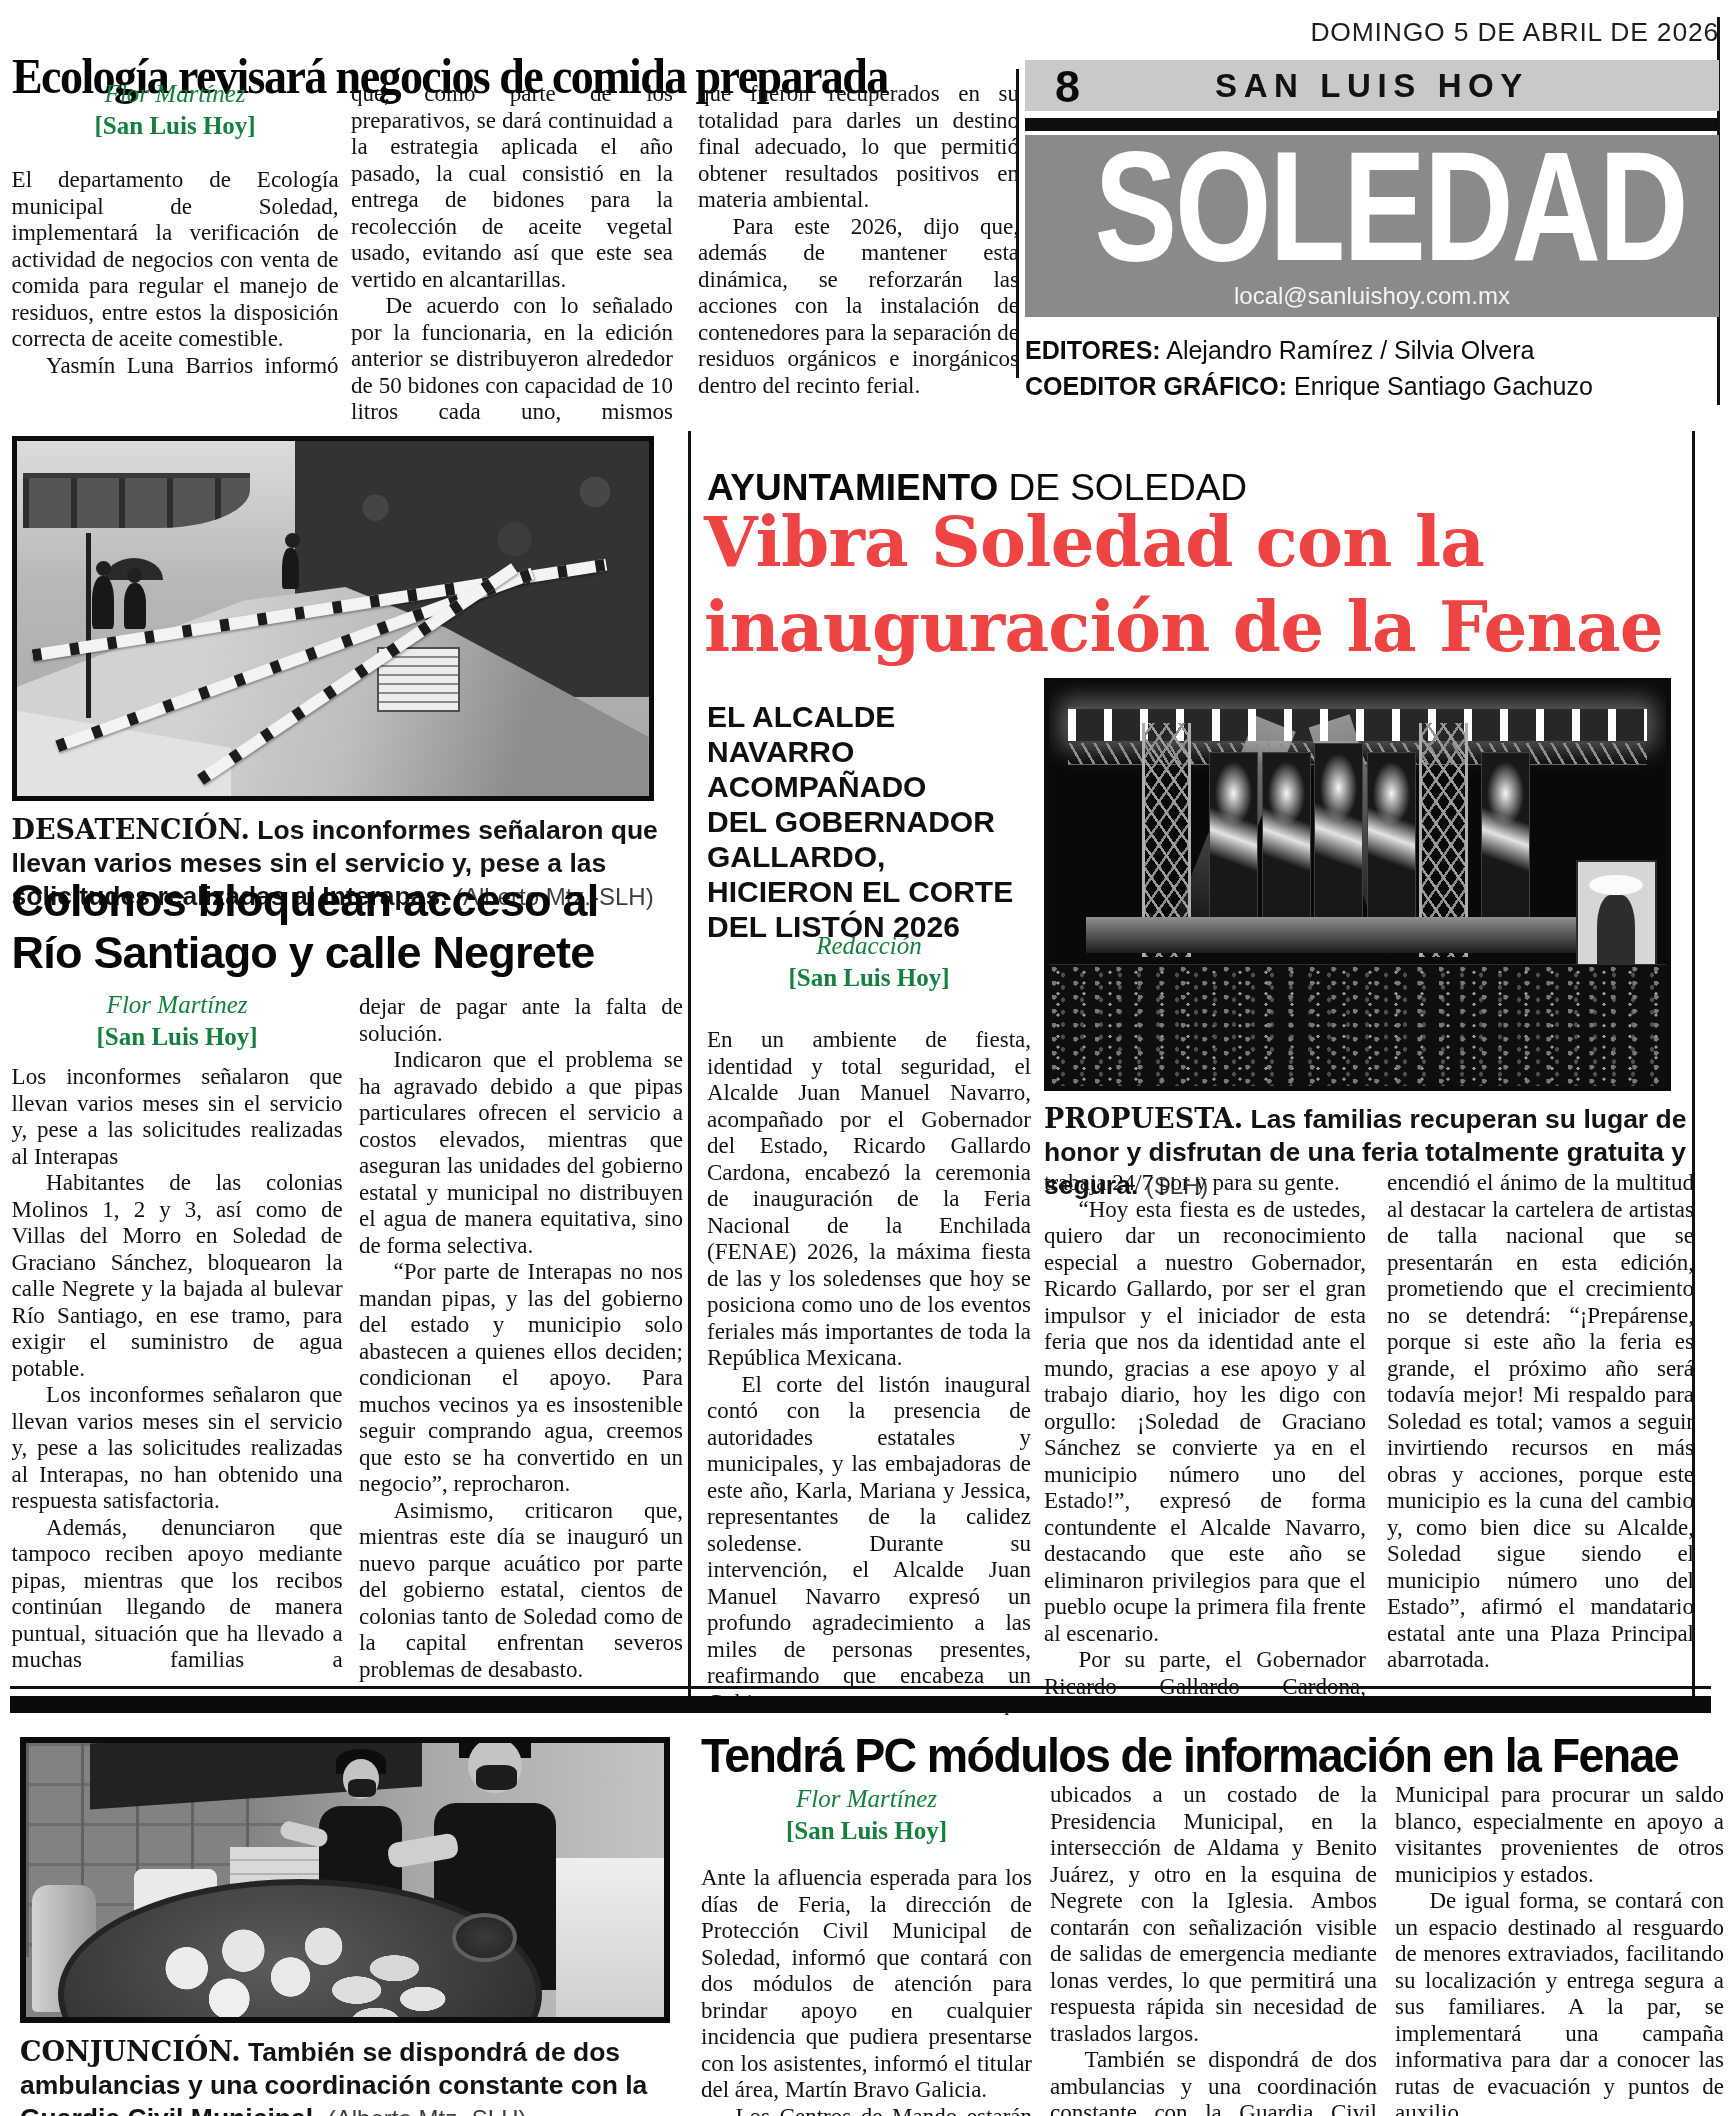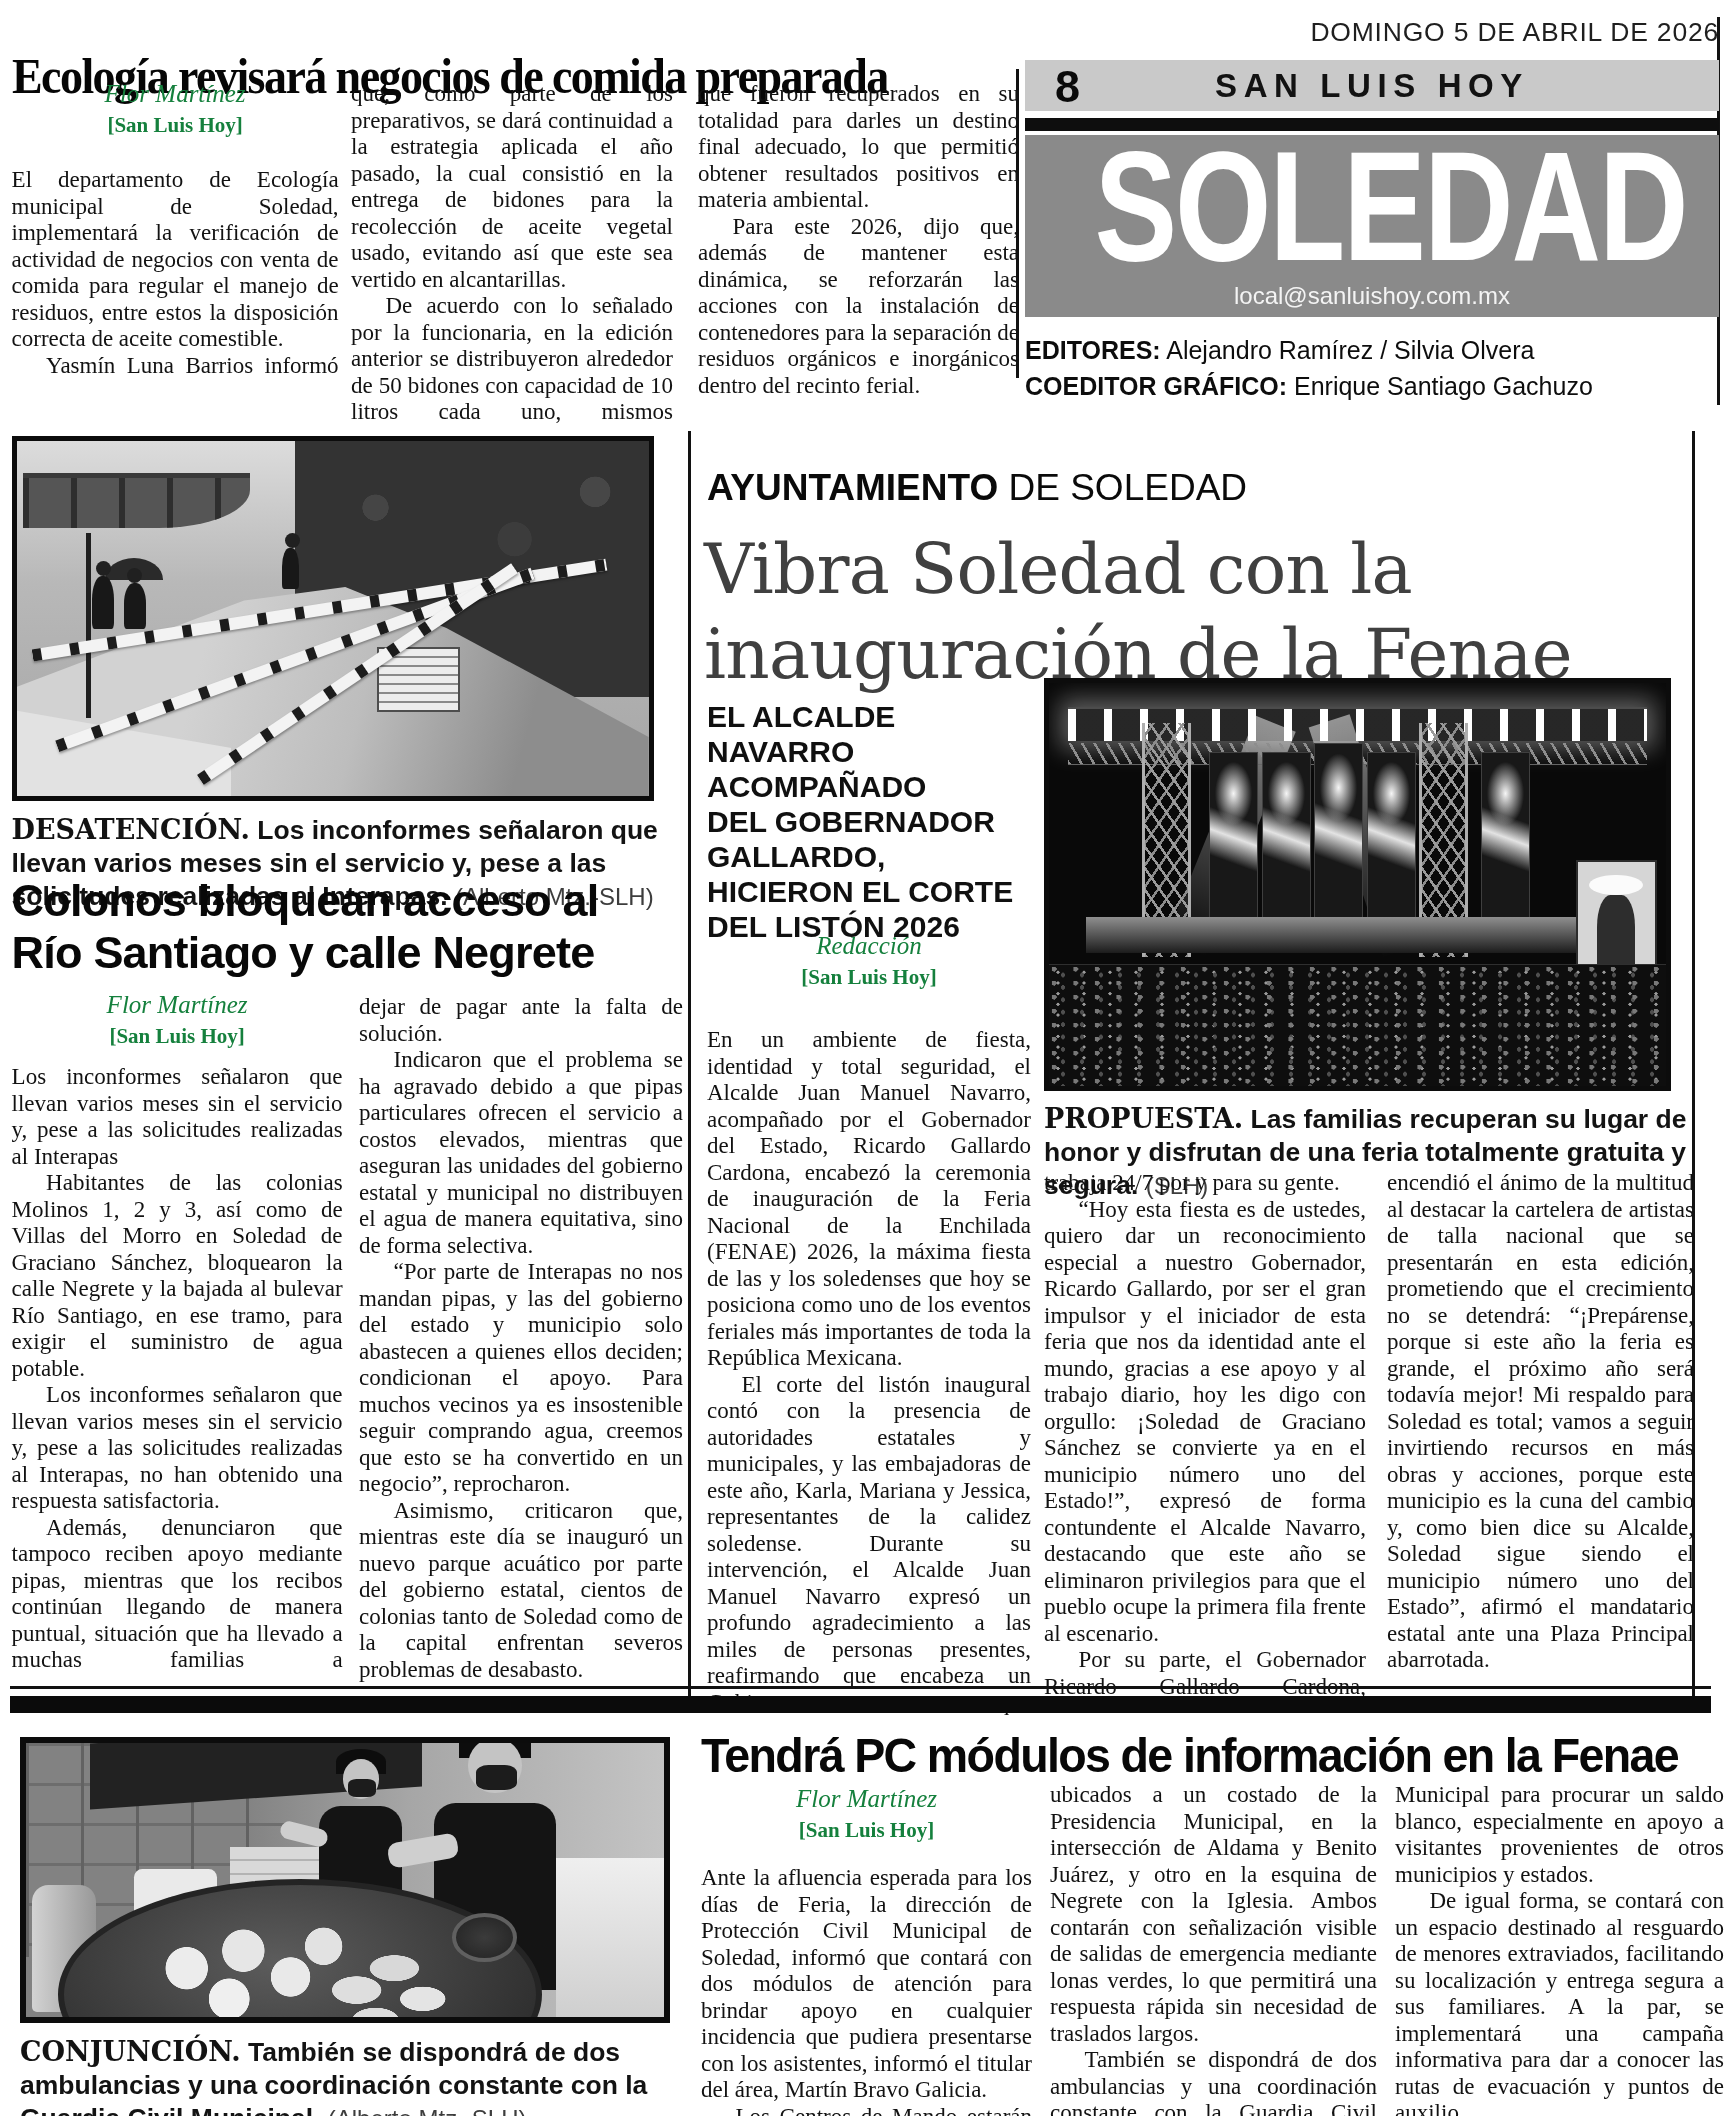--- a/index.html
+++ b/index.html
@@ -7,37 +7,37 @@
   .sheet{position:relative;width:1730px;height:2116px;background:#ffffff;overflow:hidden;color:#111;}
   .abs{position:absolute;}
 
   
   .vrule{background:#121212;width:2.5px;}
   .hrule-thin{background:#121212;height:2.5px;}
   .hrule-thick{background:#0b0b0b;height:16.5px;}
 
   
   .serif-hed{font-family:"Liberation Serif",serif;font-weight:bold;color:#060606;}
-  .slab-hed{font-family:"DejaVu Serif",serif;font-weight:normal;color:#404040;margin-top:28px;}
+  .slab-hed{font-family:"DejaVu Serif",serif;font-weight:bold;color:#ef4444;}
   .sans-hed{font-family:"Liberation Sans",sans-serif;font-weight:bold;color:#080808;}
   #eco-hed{left:11.6px;top:13.2px;width:1008px;font-size:50px;letter-spacing:-1.7px;white-space:nowrap;transform:scaleX(.92);transform-origin:left top;}
   #colonos-hed{left:11.6px;top:875px;width:681px;font-size:45px;line-height:1.16;letter-spacing:-0.8px;}
   #fenae-hed{left:704px;top:499px;width:1013px;font-size:69px;line-height:85px;letter-spacing:-0.8px;}
   #pc-hed{left:701px;top:1728px;width:1029px;font-size:48px;letter-spacing:-1.7px;white-space:nowrap;transform:scaleX(.97);transform-origin:left top;}
 
   .kicker{font-family:"Liberation Sans",sans-serif;font-size:37px;color:#0a0a0a;}
   .kicker b{font-weight:bold;}
   .kicker span{font-weight:normal;}
 
   .deck{font-family:"Liberation Sans",sans-serif;font-size:30px;line-height:35px;color:#101010;}
 
   
   .byline{text-align:center;font-family:"Liberation Serif",serif;color:#15803d;}
   .byline .by-author{display:block;font-style:italic;font-size:25px;line-height:30px;}
-  .byline .by-outlet{display:block;font-weight:bold;font-size:21px;line-height:33px;}
+  .byline .by-outlet{display:block;font-weight:bold;font-size:25px;line-height:33px;}
 
   
   .body-col{font-family:"Liberation Serif",serif;font-size:23px;line-height:26.5px;text-align:justify;color:#121212;}
   .body-col p{margin:0;}
   .body-col p + p{text-indent:1.5em;}
   .body-col p.jlast{text-align-last:justify;}
 
   
   .caption{font-family:"Liberation Sans",sans-serif;font-weight:bold;font-size:26.5px;line-height:1.25;color:#131313;}
   .caption .lead{font-family:"DejaVu Serif",serif;font-weight:bold;font-size:27px;}

